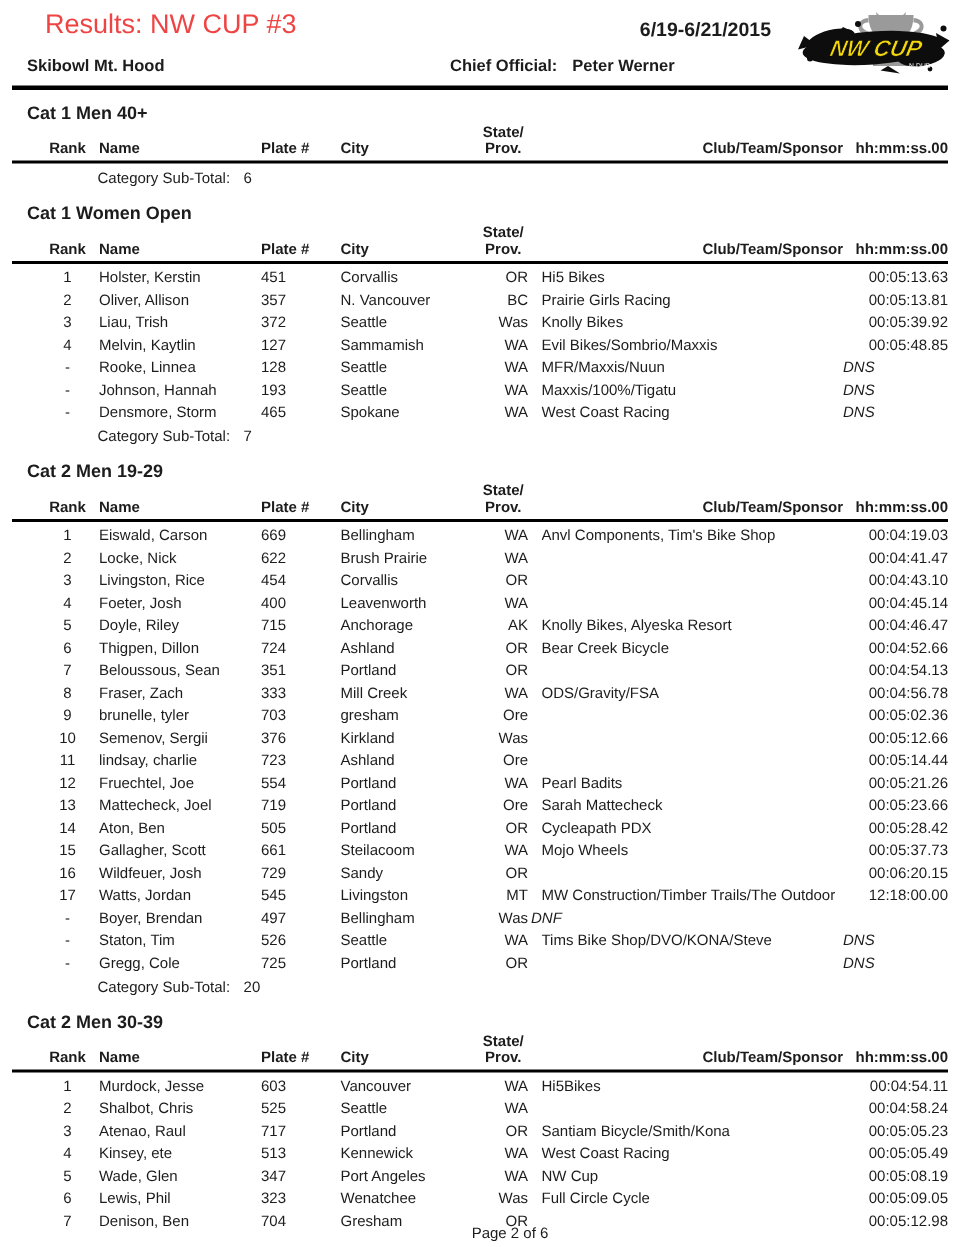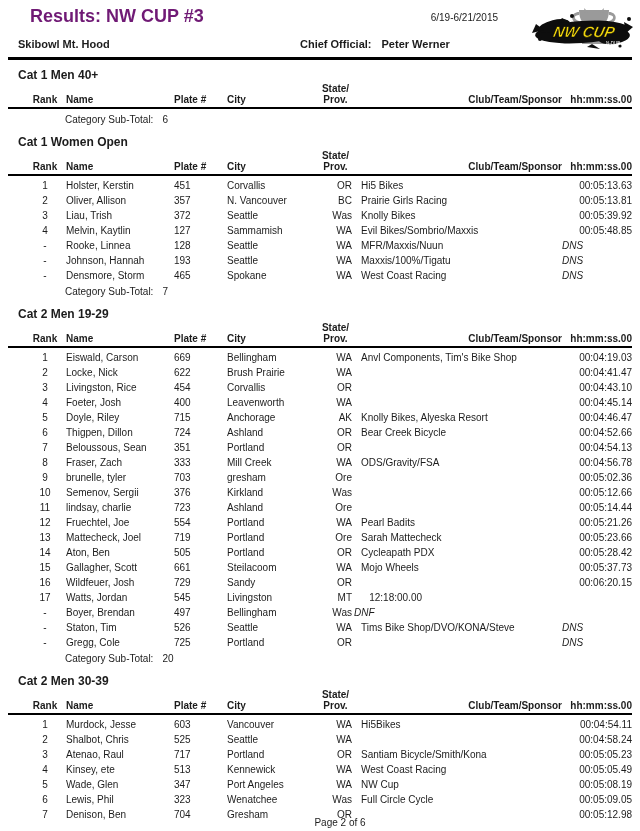--- a/index.html
+++ b/index.html
@@ -2,22 +2,22 @@
 <html><head>
 <meta charset="utf-8">
 <style>
   html,body{margin:0;padding:0;}
   body{
     width:640px;height:831px;background:#ffffff;color:#1c1c1c;
     font-family:"Liberation Sans",sans-serif;position:relative;overflow:hidden;
   }
   
   .page-header{position:relative;height:57px;margin:0 8px;border-bottom:3px solid #000;}
-  .report-title{position:absolute;left:22px;top:6px;font-size:18px;font-weight:700;color:#701a75;}
-  .event-date{position:absolute;right:134px;top:12px;font-size:10px;font-weight:normal;}
+  .report-title{position:absolute;left:22px;top:6px;font-size:18px;font-weight:400;color:#ef4444;}
+  .event-date{position:absolute;right:118px;top:12px;font-size:13px;font-weight:bold;}
   .venue{position:absolute;left:10px;top:38px;font-size:11px;font-weight:bold;}
   .official{position:absolute;left:292px;top:38px;font-size:11px;font-weight:bold;}
   .official .name{margin-left:10px;}
   .logo{position:absolute;right:-2px;top:6px;width:102px;height:49px;}
   
   .section{margin:0 8px;}
   .section-title{font-size:12px;font-weight:bold;margin:8px 0 1px 10px;}
   .cols{display:flex;align-items:flex-end;font-size:10px;font-weight:bold;
         border-bottom:2.5px solid #000;padding-bottom:2px;line-height:11px;}
   .rows{padding-top:2px;}
@@ -367,20 +367,21 @@
     <div class="c-club"></div>
     <div class="c-time">00:06:20.15</div>
   </div>
 
   <div class="row">
     <div class="c-rank">17</div>
     <div class="c-name">Watts, Jordan</div>
     <div class="c-plate">545</div>
     <div class="c-city">Livingston</div>
     <div class="c-state">MT</div>
+    <div class="c-club">MW Construction/Timber Trails/The Outdoor</div>
     <div class="c-time">12:18:00.00</div>
   </div>
 
   <div class="row">
     <div class="c-rank">-</div>
     <div class="c-name">Boyer, Brendan</div>
     <div class="c-plate">497</div>
     <div class="c-city">Bellingham</div>
     <div class="c-state">Was</div>
     <div class="c-time is-status">DNF</div>

